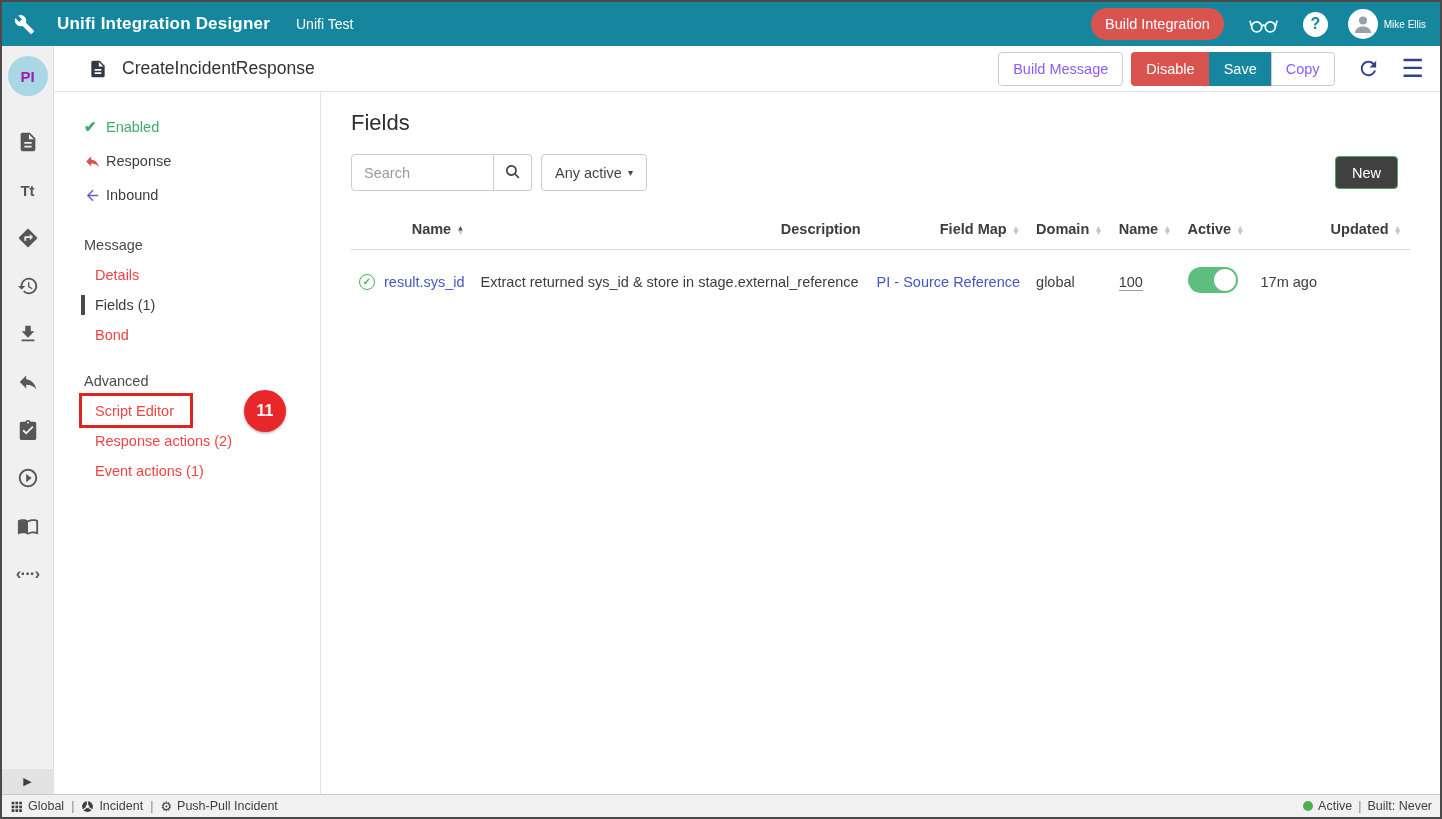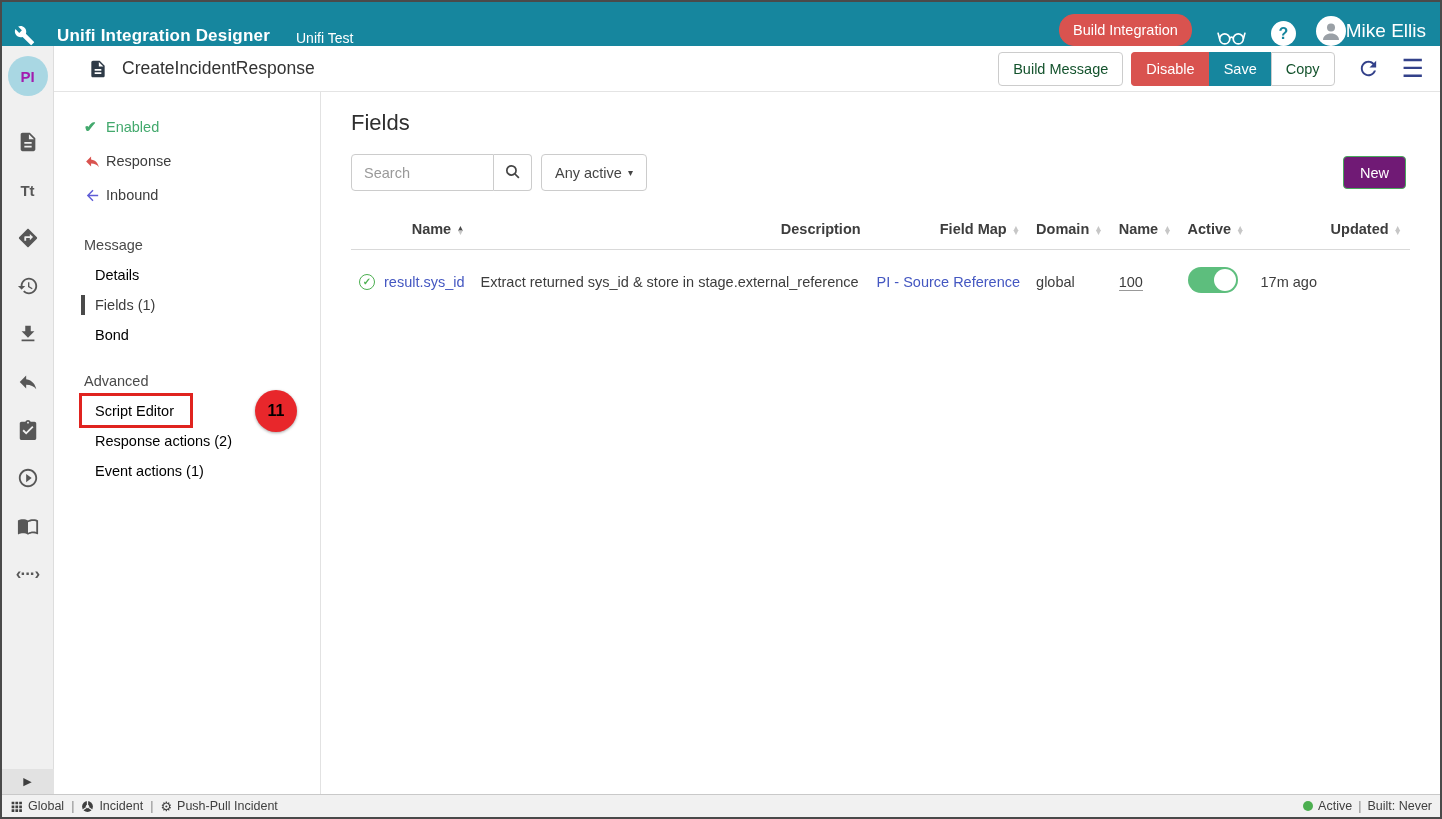--- a/index.html
+++ b/index.html
@@ -1,30 +1,30 @@
 <!DOCTYPE html>
 <html><head>
 <meta charset="utf-8">
 <style>
   * { margin:0; padding:0; box-sizing:border-box; }
   html,body { width:1442px; height:819px; font-family:"Liberation Sans", sans-serif; background:#fff; }
   .frame { width:1442px; height:819px; border:2px solid #4a4a4a; display:flex; flex-direction:column; overflow:hidden; background:#fff; }
 
   
-  .topbar { height:44px; background:#16869e; display:flex; align-items:flex-end; padding:0 14px 0 12px; flex:none; color:#fff; }
+  .topbar { height:44px; background:#16869e; display:flex; align-items:center; padding:0 14px 0 12px; flex:none; color:#fff; }
   .topbar .wrench { display:flex; margin-right:22px; }
   .topbar .app-title { font-size:17px; font-weight:700; letter-spacing:.2px; }
   .topbar .app-sub { font-size:14px; margin-left:26px; font-weight:400; }
   .topbar .spacer { flex:1; }
   .btn-build-integration { background:#d9534f; color:#fff; border:1px solid #d9534f; border-radius:15px; font-size:14.5px; padding:7px 13px; cursor:pointer; font-family:inherit; }
   .topbar-icon { margin-left:24px; display:flex; align-items:center; }
   .help-circle { width:25px; height:25px; border-radius:50%; background:#fff; color:#16869e; font-weight:700; font-size:16px; display:flex; align-items:center; justify-content:center; }
   .user { display:flex; align-items:center; margin-left:20px; }
   .user-avatar { width:30px; height:30px; border-radius:50%; background:#fff; display:flex; align-items:center; justify-content:center; overflow:hidden; }
-  .user-name { font-size:19px; margin-left:0; }
+  .user-name { font-size:10px; margin-left:6px; }
 
   
   .mid { flex:1; display:flex; min-height:0; }
 
   
   .rail { width:52px; background:#f0f0f0; border-right:1px solid #ddd; display:flex; flex-direction:column; align-items:center; flex:none; }
   .rail-avatar { width:40px; height:40px; margin-top:10px; border-radius:50%; background:#a9d7e3; color:#a21caf; font-weight:700; font-size:15px; display:flex; align-items:center; justify-content:center; cursor:pointer; }
   .rail-icons { margin-top:22px; display:flex; flex-direction:column; align-items:center; }
   .rail-btn { height:48px; width:52px; display:flex; align-items:center; justify-content:center; cursor:pointer; color:#575757; }
   .rail-btn svg { fill:#575757; }
@@ -32,21 +32,21 @@
   .rail-code { font-size:17px; font-weight:700; color:#575757; letter-spacing:-1px; }
   .rail-expand { margin-top:auto; height:25px; width:52px; background:#e2e2e2; display:flex; align-items:center; justify-content:center; font-size:11px; color:#3f3f3f; cursor:pointer; }
 
   .right-col { flex:1; display:flex; flex-direction:column; min-width:0; }
 
   
   .doc-header { height:46px; background:#fff; border-bottom:1px solid #e4e4e4; display:flex; align-items:center; padding:0 16px 0 34px; flex:none; }
   .doc-header .doc-icon { display:flex; margin-right:14px; }
   .doc-title { font-size:17.5px; color:#333; }
   .doc-header .spacer { flex:1; }
-  .hbtn { font-family:inherit; font-size:14.5px; height:34px; padding:0 14px; cursor:pointer; background:#fff; border:1px solid #ccc; color:#14532d; }
+  .hbtn { font-family:inherit; font-size:14.5px; height:34px; padding:0 14px; cursor:pointer; background:#fff; border:1px solid #ccc; color:#8b5cf6; }
   .btn-standalone { border-radius:4px; margin-right:8px; }
   .btn-group { display:flex; }
   .btn-group .hbtn { border-radius:0; margin:0; border-right-width:0; }
   .btn-group .hbtn:first-child { border-radius:4px 0 0 4px; }
   .btn-group .hbtn:last-child { border-radius:0 4px 4px 0; border-right-width:1px; }
   .hbtn.danger { background:#d9534f; border-color:#d9534f; color:#fff; }
   .hbtn.teal { background:#16869e; border-color:#16869e; color:#fff; }
   .icon-btn { background:none; border:none; cursor:pointer; margin-left:22px; display:flex; align-items:center; color:#33418a; }
   .icon-btn svg { fill:#33418a; }
   .menu-glyph { font-size:25px; color:#33418a; line-height:1; }
@@ -59,37 +59,37 @@
   .nav-status { display:flex; align-items:center; height:34px; padding-left:30px; cursor:pointer; }
   .nav-status .g { width:22px; display:inline-flex; }
   .nav-status.enabled { color:#43a96d; }
   .nav-status .chk { color:#43a96d; font-size:15px; font-weight:700; }
   .nav-status .inb svg { fill:#5e5cd6; }
   .nav-status .rsp svg { fill:#d9534f; }
   .nav-status span.lbl { color:#3d3d3d; }
   .nav-status.enabled span.lbl { color:#43a96d; }
   .nav-section { color:#4a4a4a; padding-left:30px; margin-top:18px; height:30px; display:flex; align-items:center; }
   .nav-sub { height:30px; display:flex; align-items:center; padding-left:41px; position:relative; }
-  .nav-sub a { color:#000000; text-decoration:none; cursor:pointer; }
+  .nav-sub a { color:#ef4444; text-decoration:none; cursor:pointer; }
   .nav-sub.current { color:#3d3d3d; }
   .nav-sub.current .selbar { position:absolute; left:27px; top:5px; width:4px; height:20px; background:#4a4a4a; }
   .red-box { position:absolute; left:25px; top:-3px; width:114px; height:35px; border:3px solid #e0231f; pointer-events:none; }
-  .step-badge { position:absolute; left:201px; top:-6px; width:42px; height:42px; border-radius:50%; background:#e8272b; color:#000000; font-size:16px; font-weight:700; display:flex; align-items:center; justify-content:center; box-shadow:0 1px 3px rgba(0,0,0,.35); }
+  .step-badge { position:absolute; left:190px; top:-6px; width:42px; height:42px; border-radius:50%; background:#e8272b; color:#ffffff; font-size:16px; font-weight:700; display:flex; align-items:center; justify-content:center; box-shadow:0 1px 3px rgba(0,0,0,.35); }
 
   
   .content { flex:1; padding:18px 30px 0 30px; min-width:0; }
   .page-title { font-size:22px; font-weight:400; color:#2f2f2f; }
   .controls { display:flex; align-items:center; margin-top:18px; }
   .search-group { display:flex; }
   .search-input { width:143px; height:37px; border:1px solid #ccc; border-radius:4px 0 0 4px; padding:0 12px; font-size:14.5px; font-family:inherit; color:#444; }
   .search-input::placeholder { color:#9a9a9a; }
   .search-btn { width:38px; height:37px; border:1px solid #ccc; border-left:none; border-radius:0 4px 4px 0; background:#fff; cursor:pointer; display:flex; align-items:center; justify-content:center; }
   .filter-btn { margin-left:9px; height:37px; border:1px solid #ccc; border-radius:4px; background:#fff; font-family:inherit; font-size:14.5px; color:#454545; padding:0 13px; cursor:pointer; display:flex; align-items:center; }
   .filter-btn .caret { margin-left:6px; font-size:10px; color:#454545; }
-  .btn-new { margin-left:auto; margin-right:4px; background:#701a75; border:1px solid #49a85c; color:#fff; font-family:inherit; font-size:14.5px; border-radius:4px; height:33px; padding:0 16px; cursor:pointer; }
+  .btn-new { margin-left:auto; margin-right:12px; background:#404040; border:1px solid #49a85c; color:#fff; font-family:inherit; font-size:14.5px; border-radius:4px; height:33px; padding:0 16px; cursor:pointer; }
 
   table.fields { width:100%; border-collapse:collapse; margin-top:20px; }
   th { text-align:right; font-size:14.5px; color:#3d3d3d; font-weight:700; padding:10px 8px 12px 8px; border-bottom:1px solid #d9d9d9; white-space:nowrap; }
   th .sort { display:inline-flex; flex-direction:column; vertical-align:middle; margin-left:5px; line-height:.55; font-size:8.5px; }
   th .sort i { font-style:normal; color:#c7c7c7; }
   th .sort i.active { color:#4a4a4a; }
   td { font-size:14.5px; color:#3d3d3d; padding:17px 8px; vertical-align:middle; white-space:nowrap; }
   td a { color:#4457c1; text-decoration:none; cursor:pointer; }
   .name-cell { display:flex; align-items:center; }
   .row-check { width:16px; height:16px; border:1.5px solid #4caf50; border-radius:50%; color:#4caf50; font-size:10px; font-weight:700; display:inline-flex; align-items:center; justify-content:center; margin-right:9px; flex:none; }

